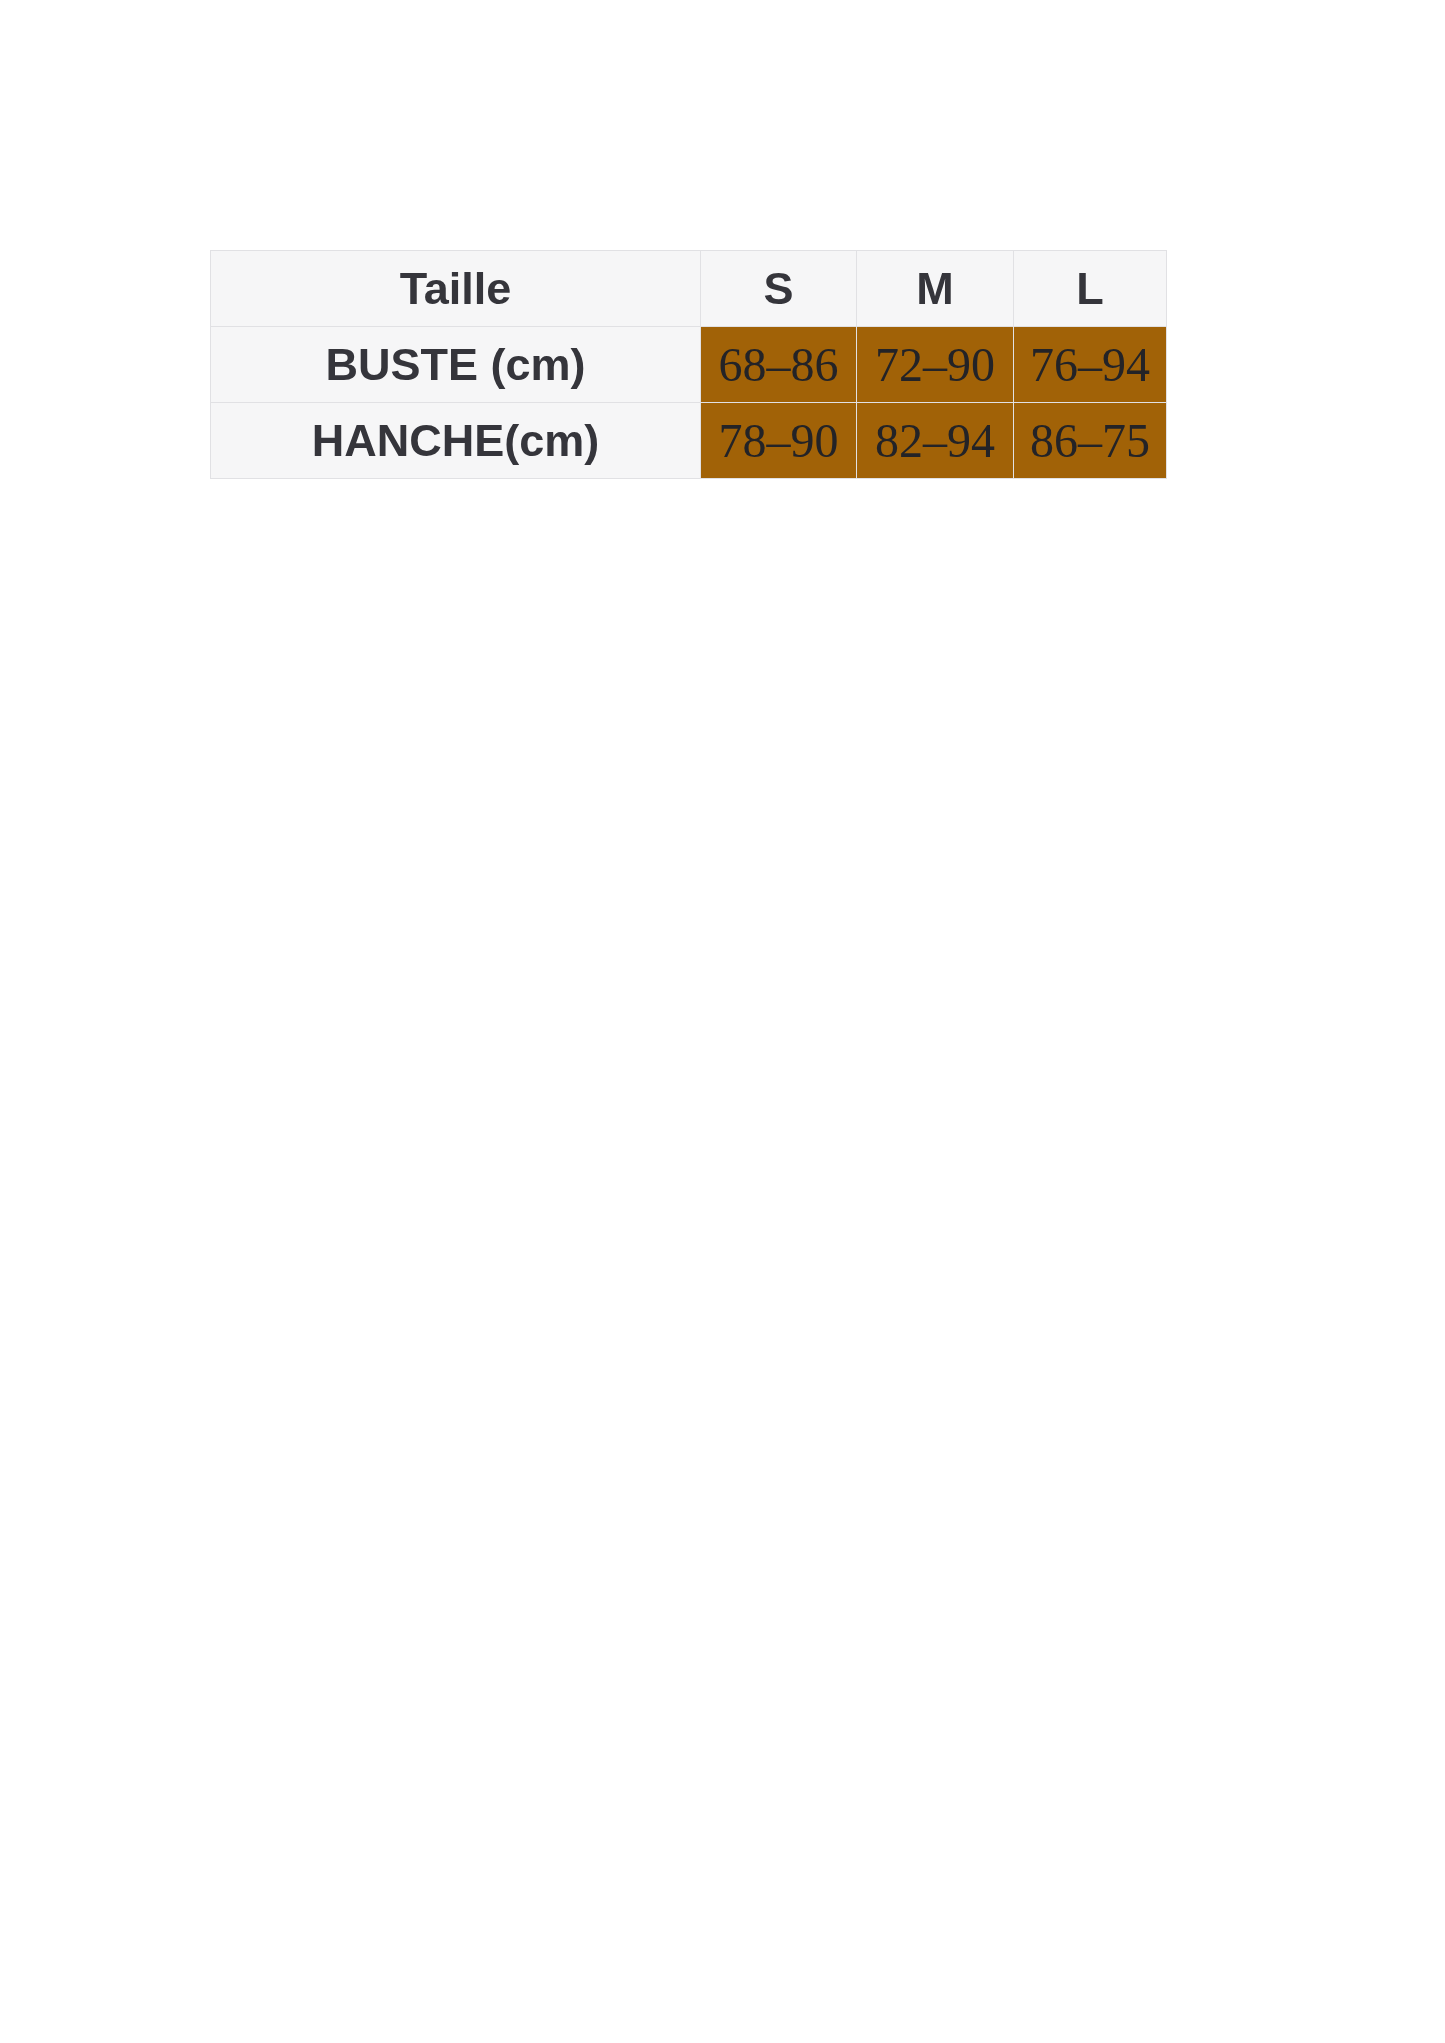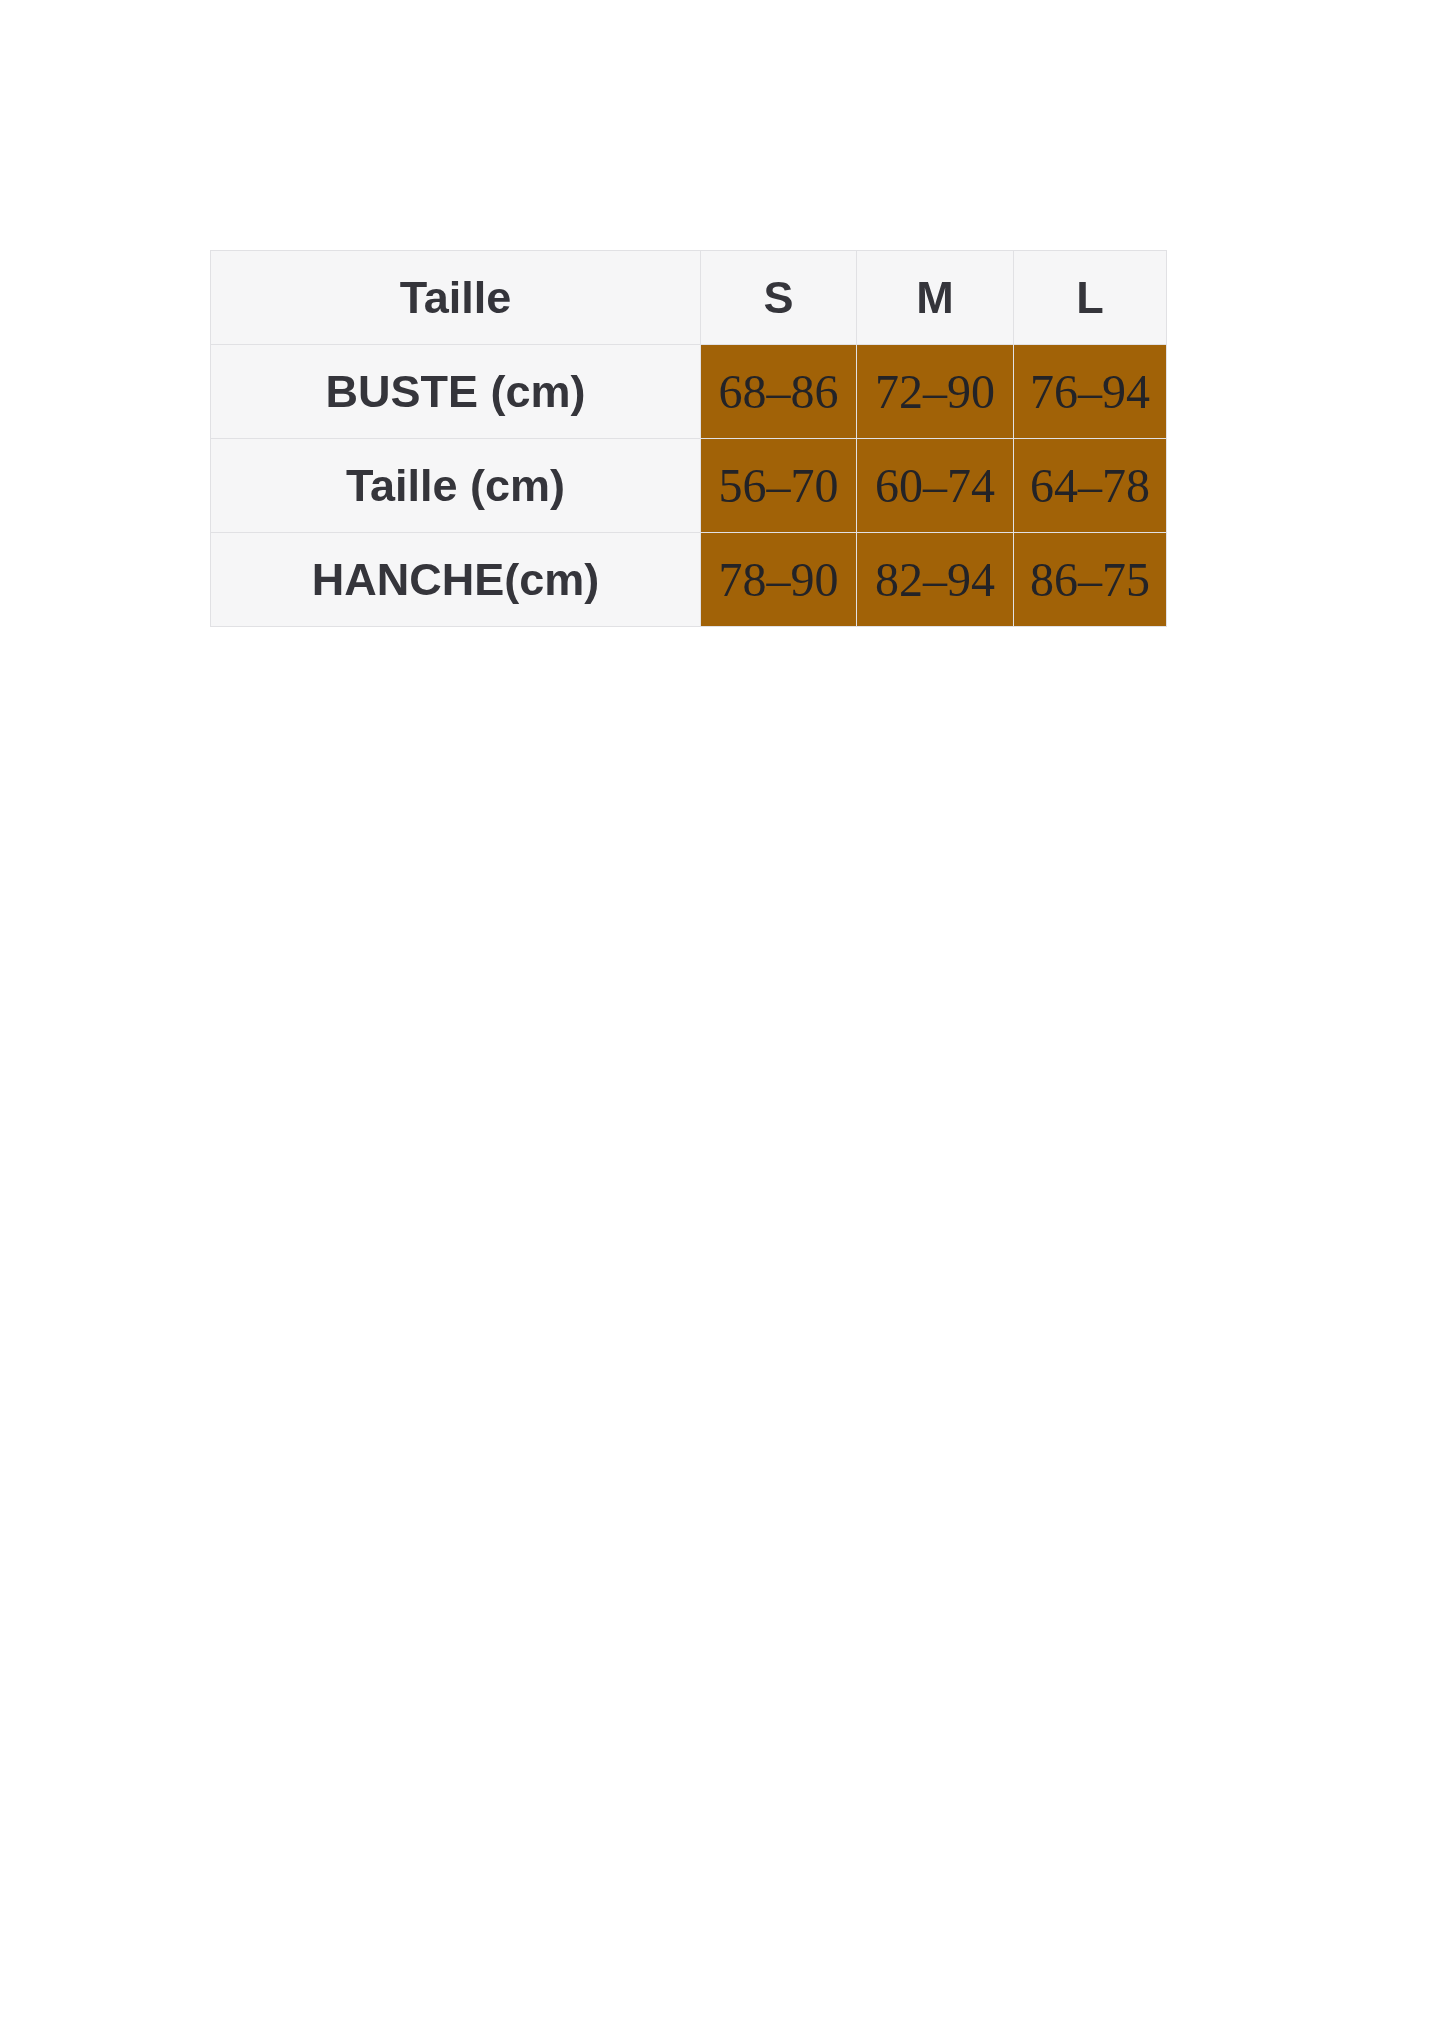--- a/index.html
+++ b/index.html
@@ -33,21 +33,21 @@
     position: absolute;
     left: 210px;
     top: 250px;
     width: 956px;
     border-collapse: collapse;
     table-layout: fixed;
   }
   .size-table th,
   .size-table td {
     height: 75px;
-    padding: 9px;
+    padding: 0;
     text-align: center;
     vertical-align: middle;
     border: 1px solid #e1e1e4;
   }
   
   .size-table thead th,
   .size-table tbody th {
     background: #f6f6f7;
     font-family: "Liberation Sans", sans-serif;
     font-weight: bold;
@@ -85,26 +85,20 @@
       </tr>
     </thead>
     <tbody>
       <tr>
         <th>BUSTE (cm)</th>
         <td>68–86</td>
         <td>72–90</td>
         <td>76–94</td>
       </tr>
       <tr>
-        <th>Taille (cm)</th>
-        <td>56–70</td>
-        <td>60–74</td>
-        <td>64–78</td>
-      </tr>
-      <tr>
         <th>HANCHE(cm)</th>
         <td>78–90</td>
         <td>82–94</td>
         <td>86–75</td>
       </tr>
     </tbody>
   </table>
 
 </div>
 

